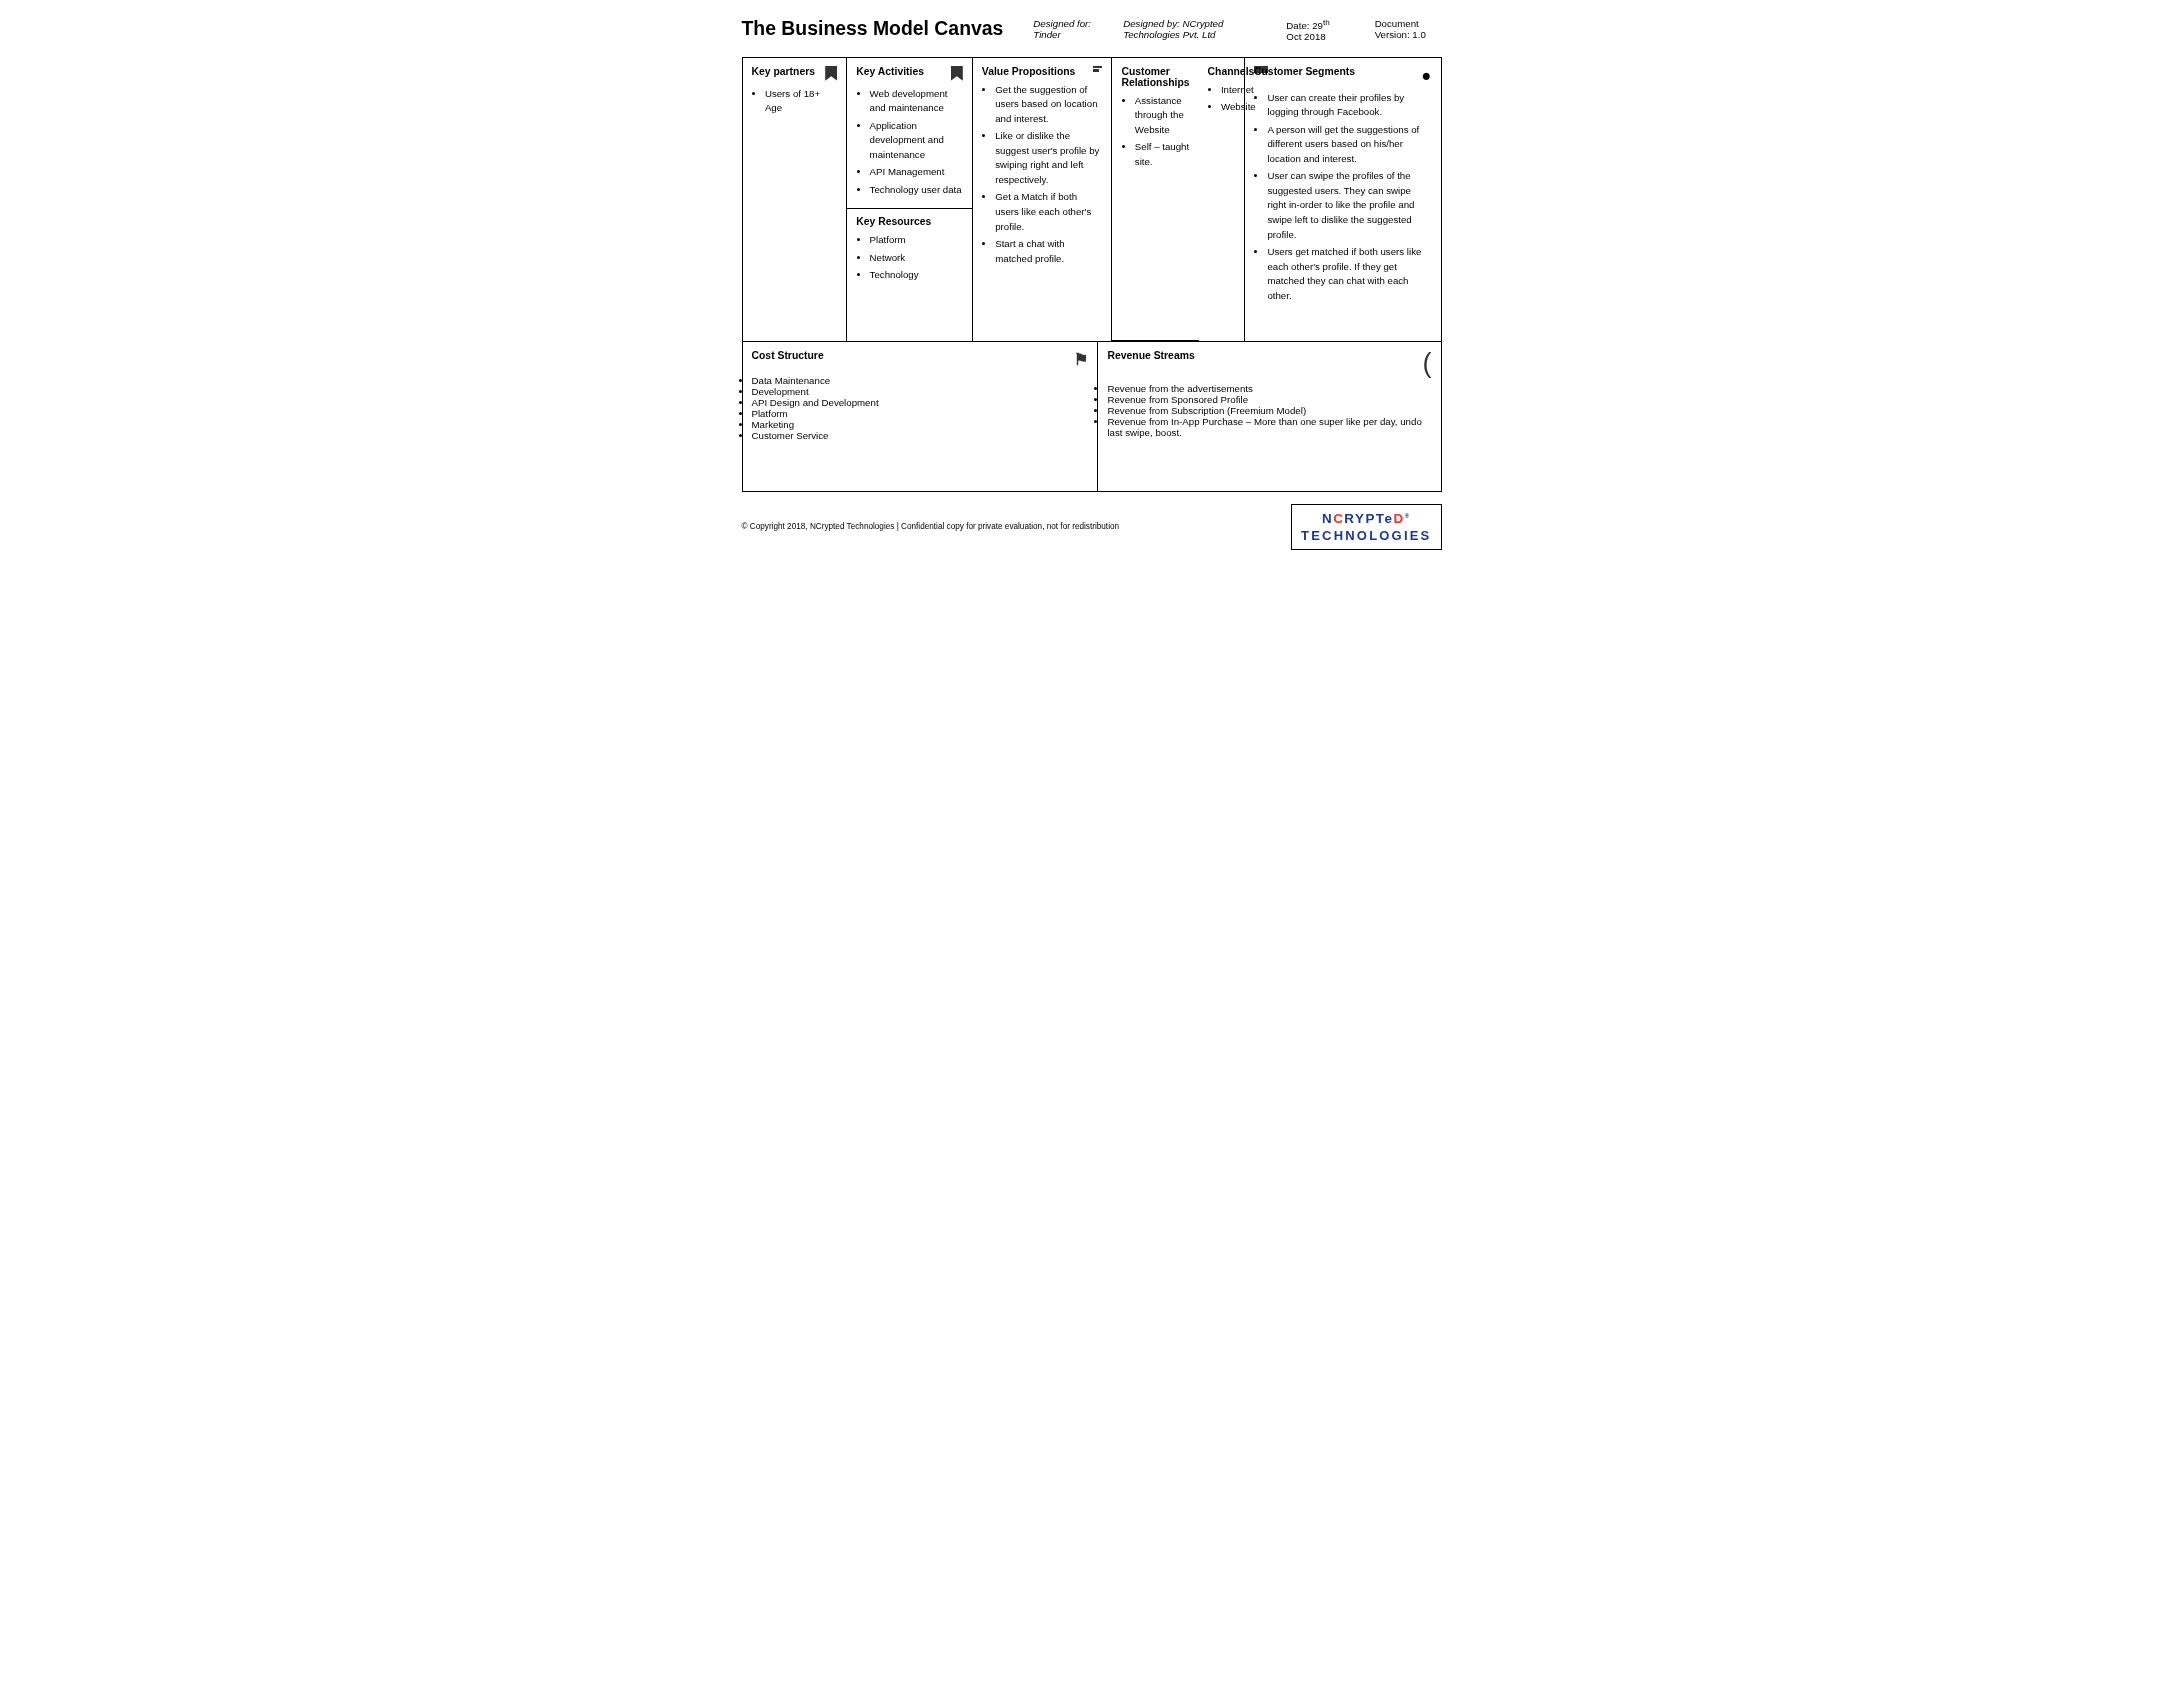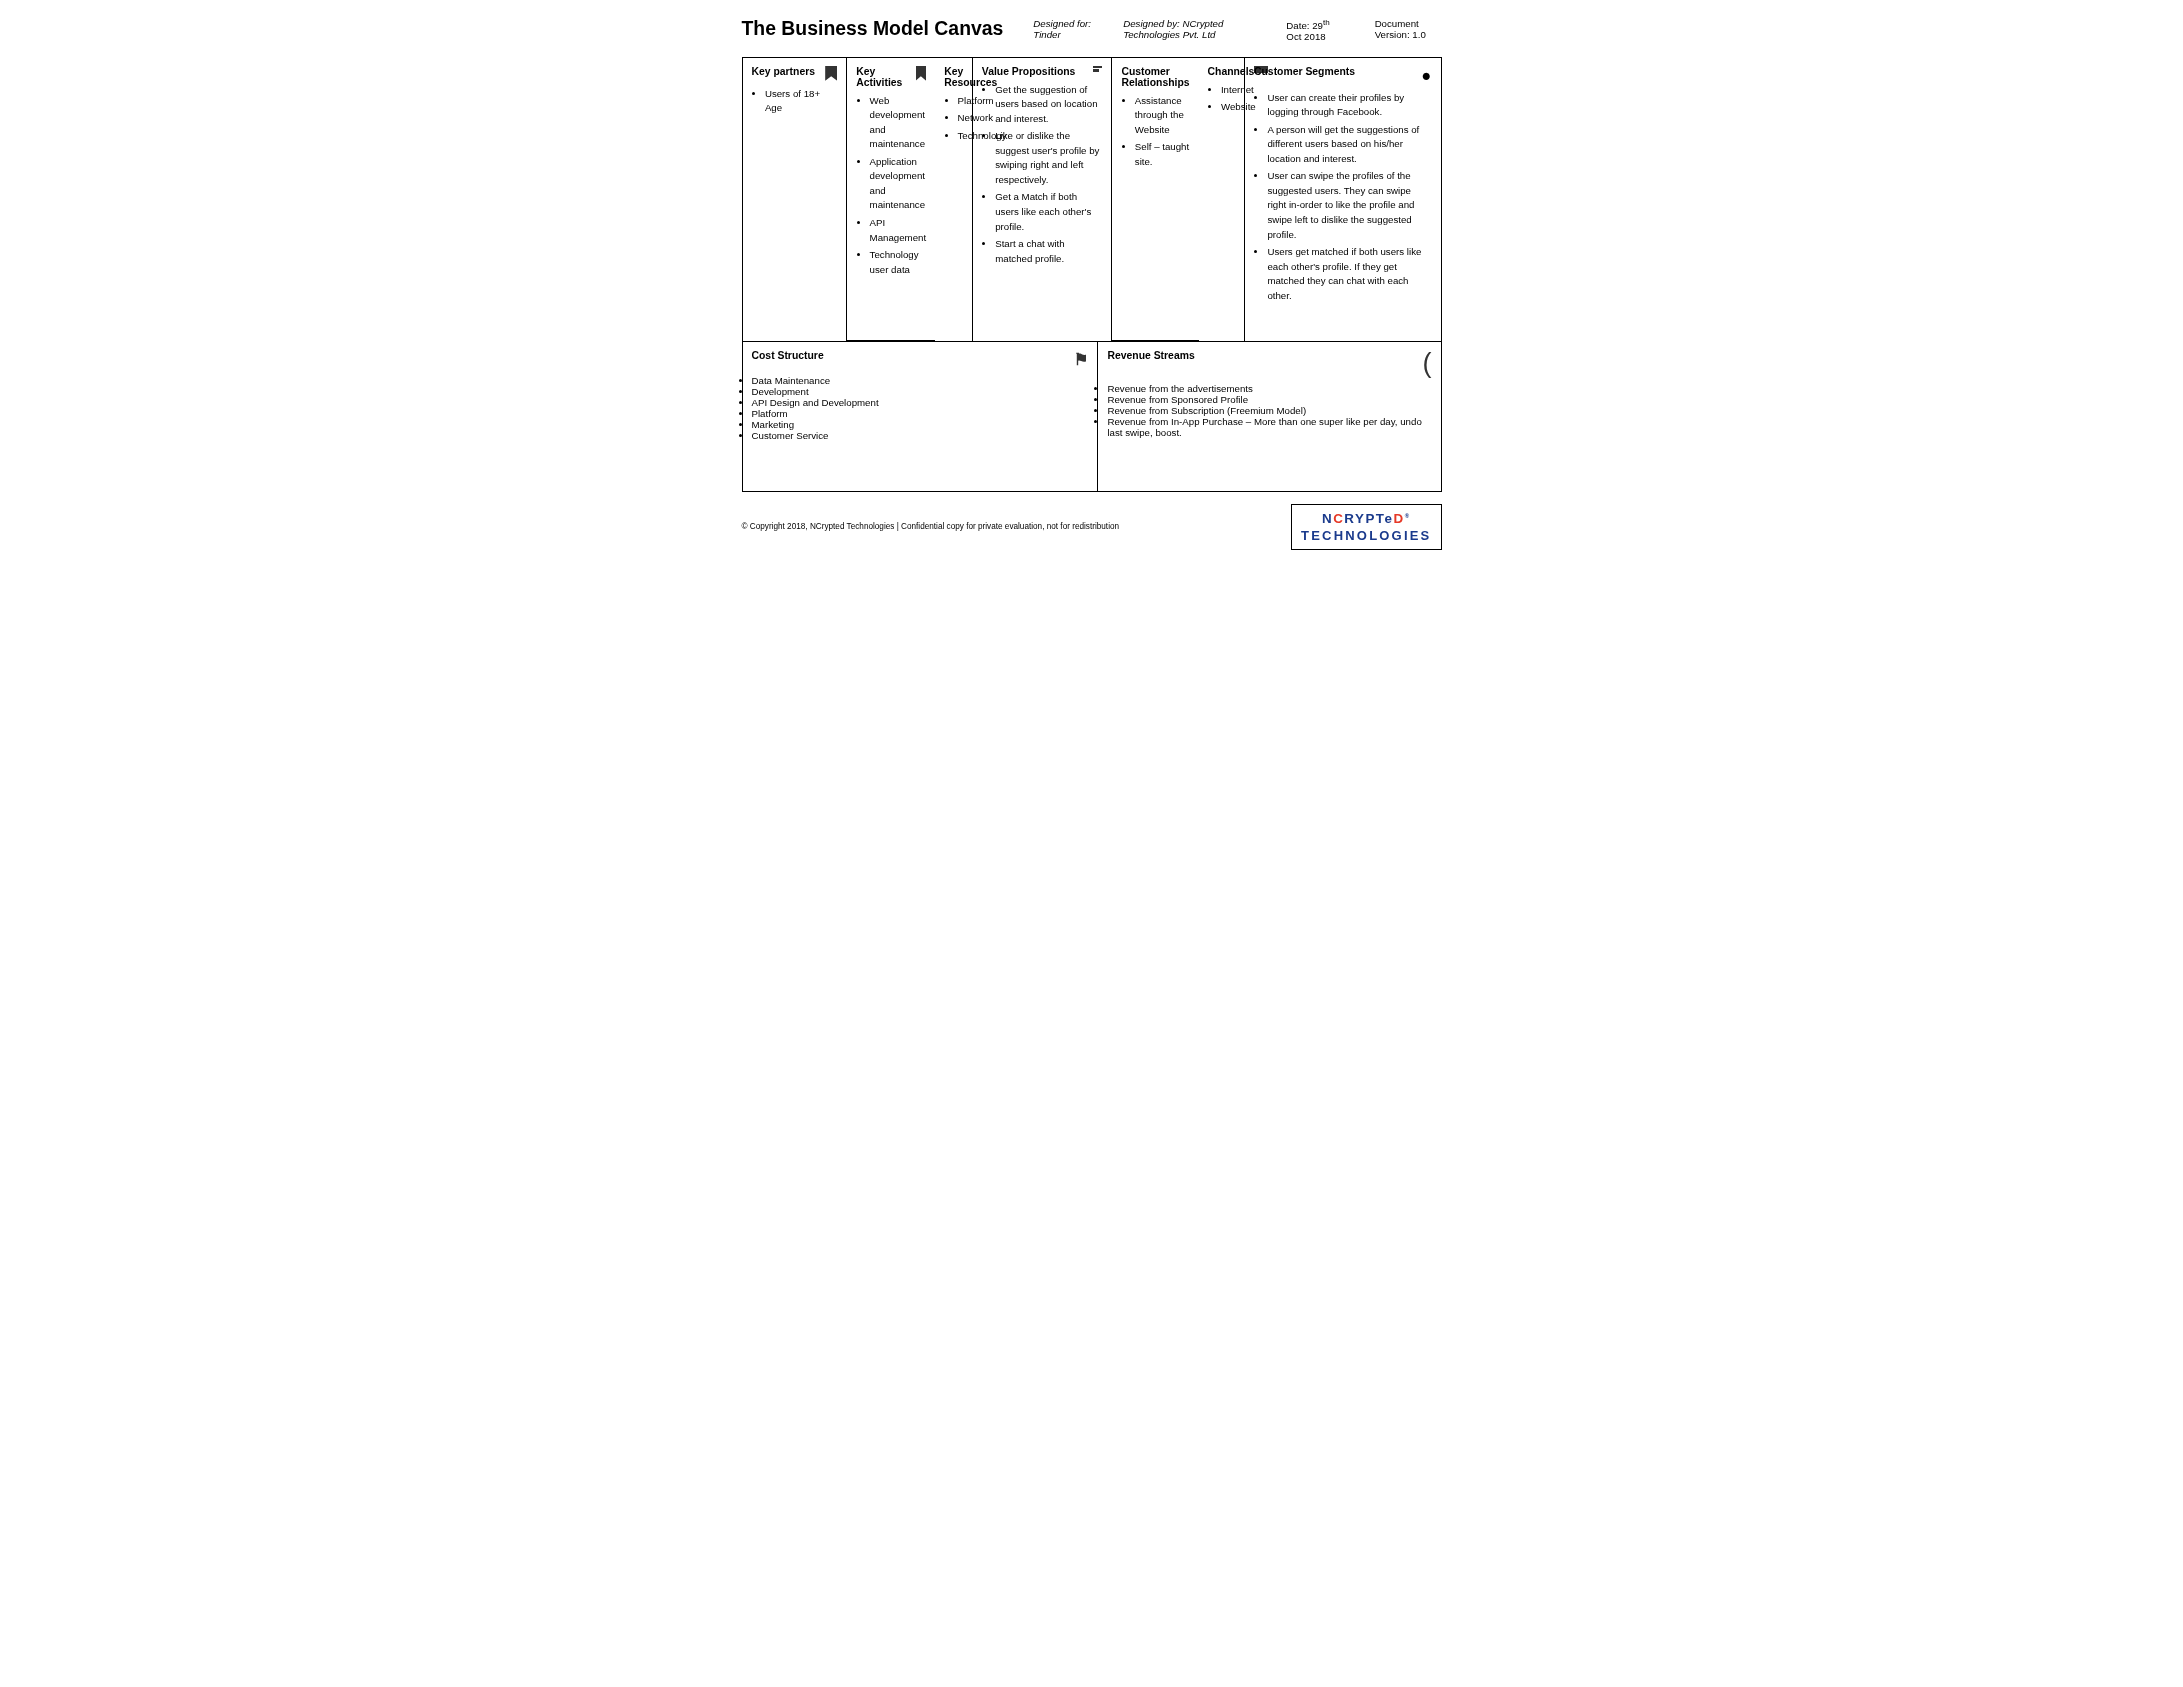--- a/index.html
+++ b/index.html
@@ -83,21 +83,21 @@
     
     .col-key-partners {
       width: 15%;
       min-height: 283px;
     }
 
     
     .col-key-middle {
       width: 18%;
       display: flex;
-      flex-direction: row;
+      flex-direction: column;
       border-right: 1.1px solid #000;
     }
     .col-key-middle .cell {
       border-right: none;
     }
     .key-activities {
       border-bottom: 1.1px solid #000;
       flex: 1;
     }
     .key-resources {

